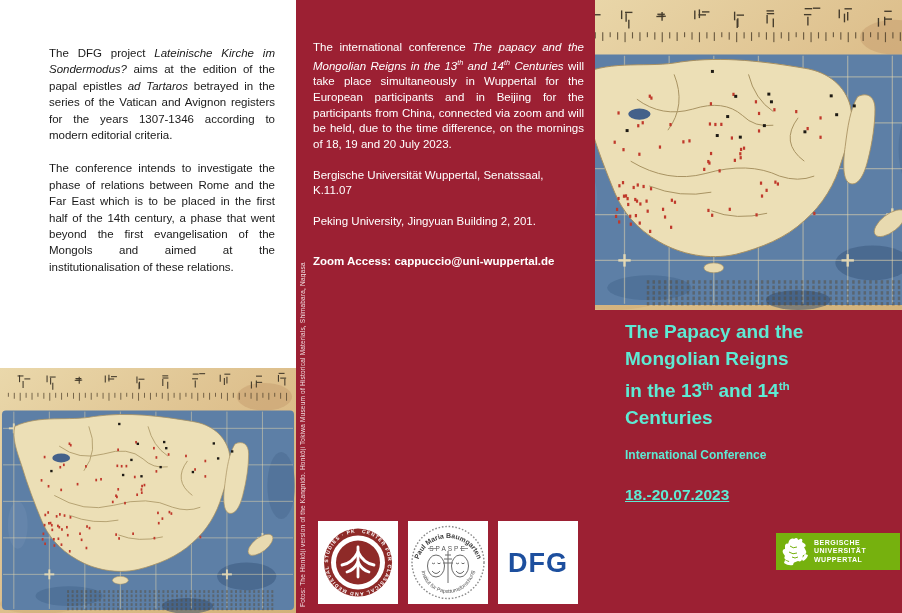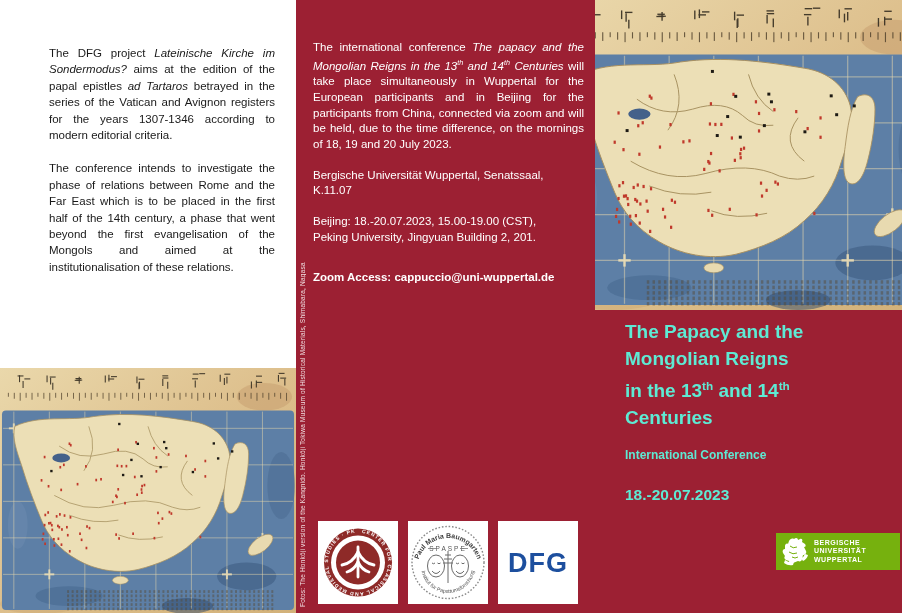--- a/index.html
+++ b/index.html
@@ -35,21 +35,21 @@
   .logo-box { width:80px; height:83px; background:#fff; display:flex; align-items:center; justify-content:center; }
   .panel-right {
     position:absolute; left:595px; top:0; width:307px; height:613px; background:#9c2033;
   }
   .map-right { position:absolute; left:0; top:0; width:307px; height:310px; }
   .map-left  { position:absolute; left:0; bottom:0; width:296px; height:245px; }
   .map-frame { overflow:hidden; }
   .right-text { position:absolute; left:30px; top:318px; width:260px; color:#5eead4; }
   .conf-title { font-size:19px; line-height:27px; font-weight:bold; }
   .conf-sub   { margin-top:17px; font-size:12px; font-weight:bold; }
-  .conf-dates { margin-top:24px; font-size:15.5px; font-weight:bold; }
+  .conf-dates { margin-top:24px; font-size:15.5px; font-weight:bold;text-decoration:underline; }
   sup { font-size:.62em; }
   .buw-logo {
     position:absolute; left:181px; top:533px; width:124px; height:37px;
     background:#76b10e; display:flex; align-items:center;
   }
   .buw-lion { width:38px; height:37px; flex:0 0 auto; }
   .buw-text { font-size:7px; line-height:8.6px; font-weight:bold; color:#fff; letter-spacing:.5px; }
   svg { display:block; }
 </style>
 </head>
@@ -577,21 +577,20 @@
   </div>
 
   <div class="panel-middle">
     <div class="credit">Fotos: The Honkōji version of the Kangnido. Honkōji Tokiwa Museum of Historical Materials, Shimabara, Nagasaki prefecture</div>
     <div class="middle-text">
       <p class="intro"><span>The international conference </span><span style="font-style: italic;">The papacy and the Mongolian Reigns in the 13</span><sup style="font-style: italic;">th</sup><span style="font-style: italic;"> and 14</span><sup style="font-style: italic;">th</sup><span style="font-style: italic;"> Centuries</span><span> will take place simultaneously in Wuppertal for the European participants and in Beijing for the participants from China, connected via zoom and will be held, due to the time difference, on the mornings of 18, 19 and 20 July 2023.</span></p>
       <div class="block">
         <div>Bergische Universität Wuppertal, Senatssaal, K.11.07</div>
       </div>
       <div class="block">
-        <div>Beijing: 18.-20.07.2023, 15.00-19.00 (CST),</div>
         <div>Peking University, Jingyuan Building 2, 201.</div>
       </div>
       <div class="zoom-access">Zoom Access: cappuccio@uni-wuppertal.de</div>
     </div>
 
     <div class="logo-row">
 
       <div class="logo-box">
         <svg width="80" height="83" viewBox="0 0 80 83">
           <circle cx="40" cy="41.5" r="34" fill="#8e2a28"></circle>

